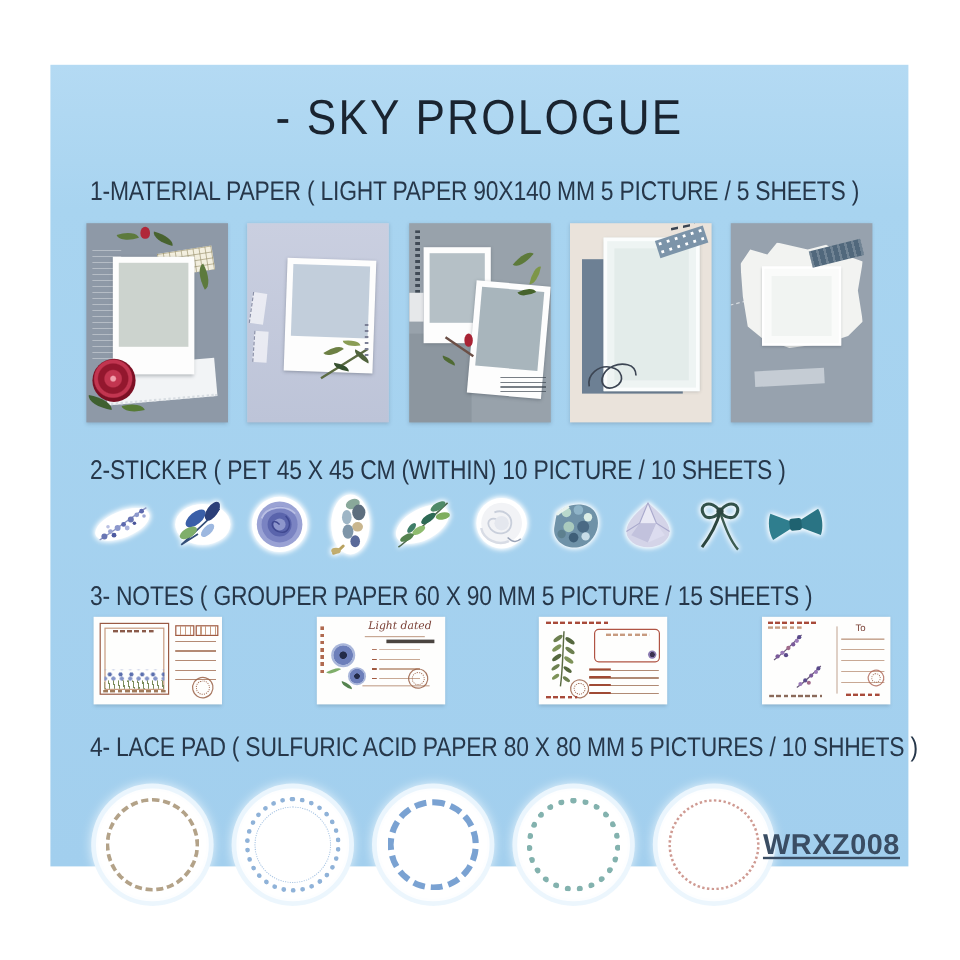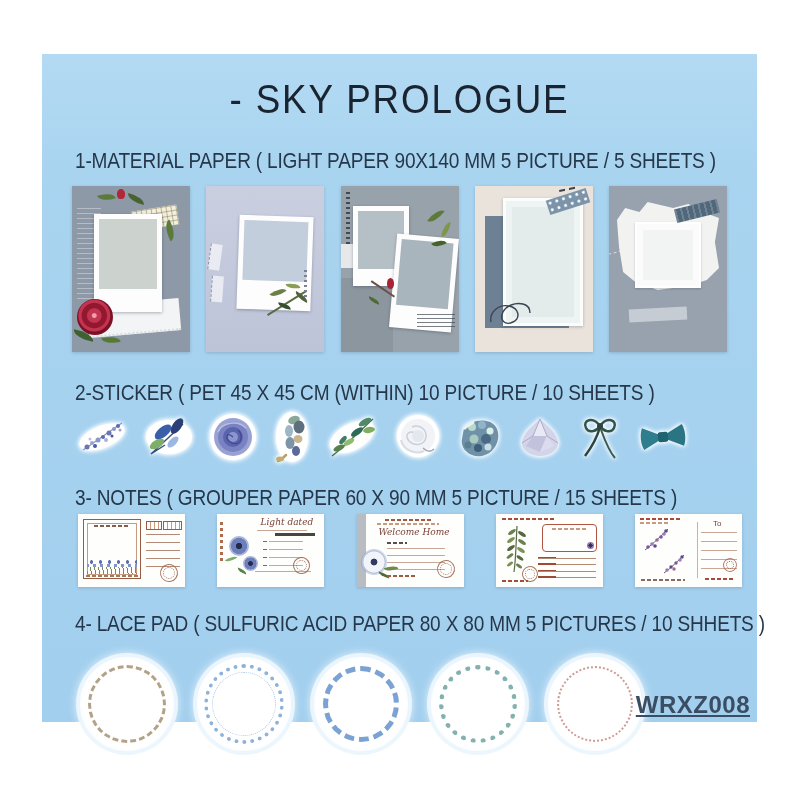--- a/index.html
+++ b/index.html
@@ -342,33 +342,20 @@
       <div class="anemone" style="left:12px;top:22px;width:20px;height:20px"></div>
       <div class="anemone" style="left:26px;top:42px;width:15px;height:15px"></div>
       <div class="leaf" style="left:8px;top:43px;width:12px;height:4px;background:#7fae6a;transform:rotate(-30deg)"></div>
       <div class="leaf" style="left:20px;top:55px;width:10px;height:4px;background:#55834f;transform:rotate(18deg)"></div>
       <div class="rlines" style="left:52px;top:27px;width:34px;height:25px;--lc:#c8a894;--sp:8px"></div>
       <div style="position:absolute;left:46px;top:27px;width:4px;height:25px;background:repeating-linear-gradient(180deg,#a05a40 0 1px,transparent 1px 8px)"></div>
       <div style="position:absolute;left:38px;top:57px;width:56px;height:1px;background:#c8a894"></div>
       <div class="stamp" style="left:76px;top:43px;width:15px;height:15px"></div>
     </div>
     <div class="ncard">
-      <div class="n3-gray"></div>
-      <div class="dash" style="left:28px;top:5px;width:46px;--dc:#a05a40"></div>
-      <div class="dash" style="left:20px;top:9px;width:62px;--dc:#c79b80"></div>
-      <div class="ntitle" style="left:22px;top:13px;width:62px;font-size:9px">Welcome Home</div>
-      <div class="dash" style="left:30px;top:28px;width:20px;--dc:#54504c"></div>
-      <div class="rlines" style="left:30px;top:34px;width:58px;height:22px;--lc:#c8a894;--sp:7px"></div>
-      <div class="daisy" style="left:5px;top:36px;width:24px;height:24px"></div>
-      <div class="leaf" style="left:27px;top:52px;width:14px;height:5px;background:#6f8a4a;transform:rotate(-18deg)"></div>
-      <div class="leaf" style="left:21px;top:59px;width:12px;height:4px;background:#516b36;transform:rotate(14deg)"></div>
-      <div class="dash" style="left:30px;top:61px;width:28px;--dc:#a05a40"></div>
-      <div class="stamp" style="left:80px;top:46px;width:16px;height:16px"></div>
-    </div>
-    <div class="ncard">
       <div class="dash" style="left:6px;top:4px;width:52px;--dc:#a84a3a"></div>
       <div class="n4-box">
         <div class="dash" style="left:9px;top:3px;width:36px;--dc:#c79b80"></div>
         <div class="n4-fl"></div>
       </div>
       <svg style="position:absolute;left:8px;top:10px" width="26" height="50" viewBox="0 0 26 50">
         <path d="M13,2 C12,18 12,34 10,48" stroke="#5a6a42" stroke-width="1.2" fill="none"></path>
         <ellipse cx="8" cy="8" rx="4.5" ry="1.8" fill="#6d8050" transform="rotate(-35 8 8)"></ellipse>
         <ellipse cx="18" cy="10" rx="4.5" ry="1.8" fill="#55683e" transform="rotate(35 18 10)"></ellipse>
         <ellipse cx="7" cy="16" rx="4.5" ry="1.8" fill="#7d9258" transform="rotate(-35 7 16)"></ellipse>

